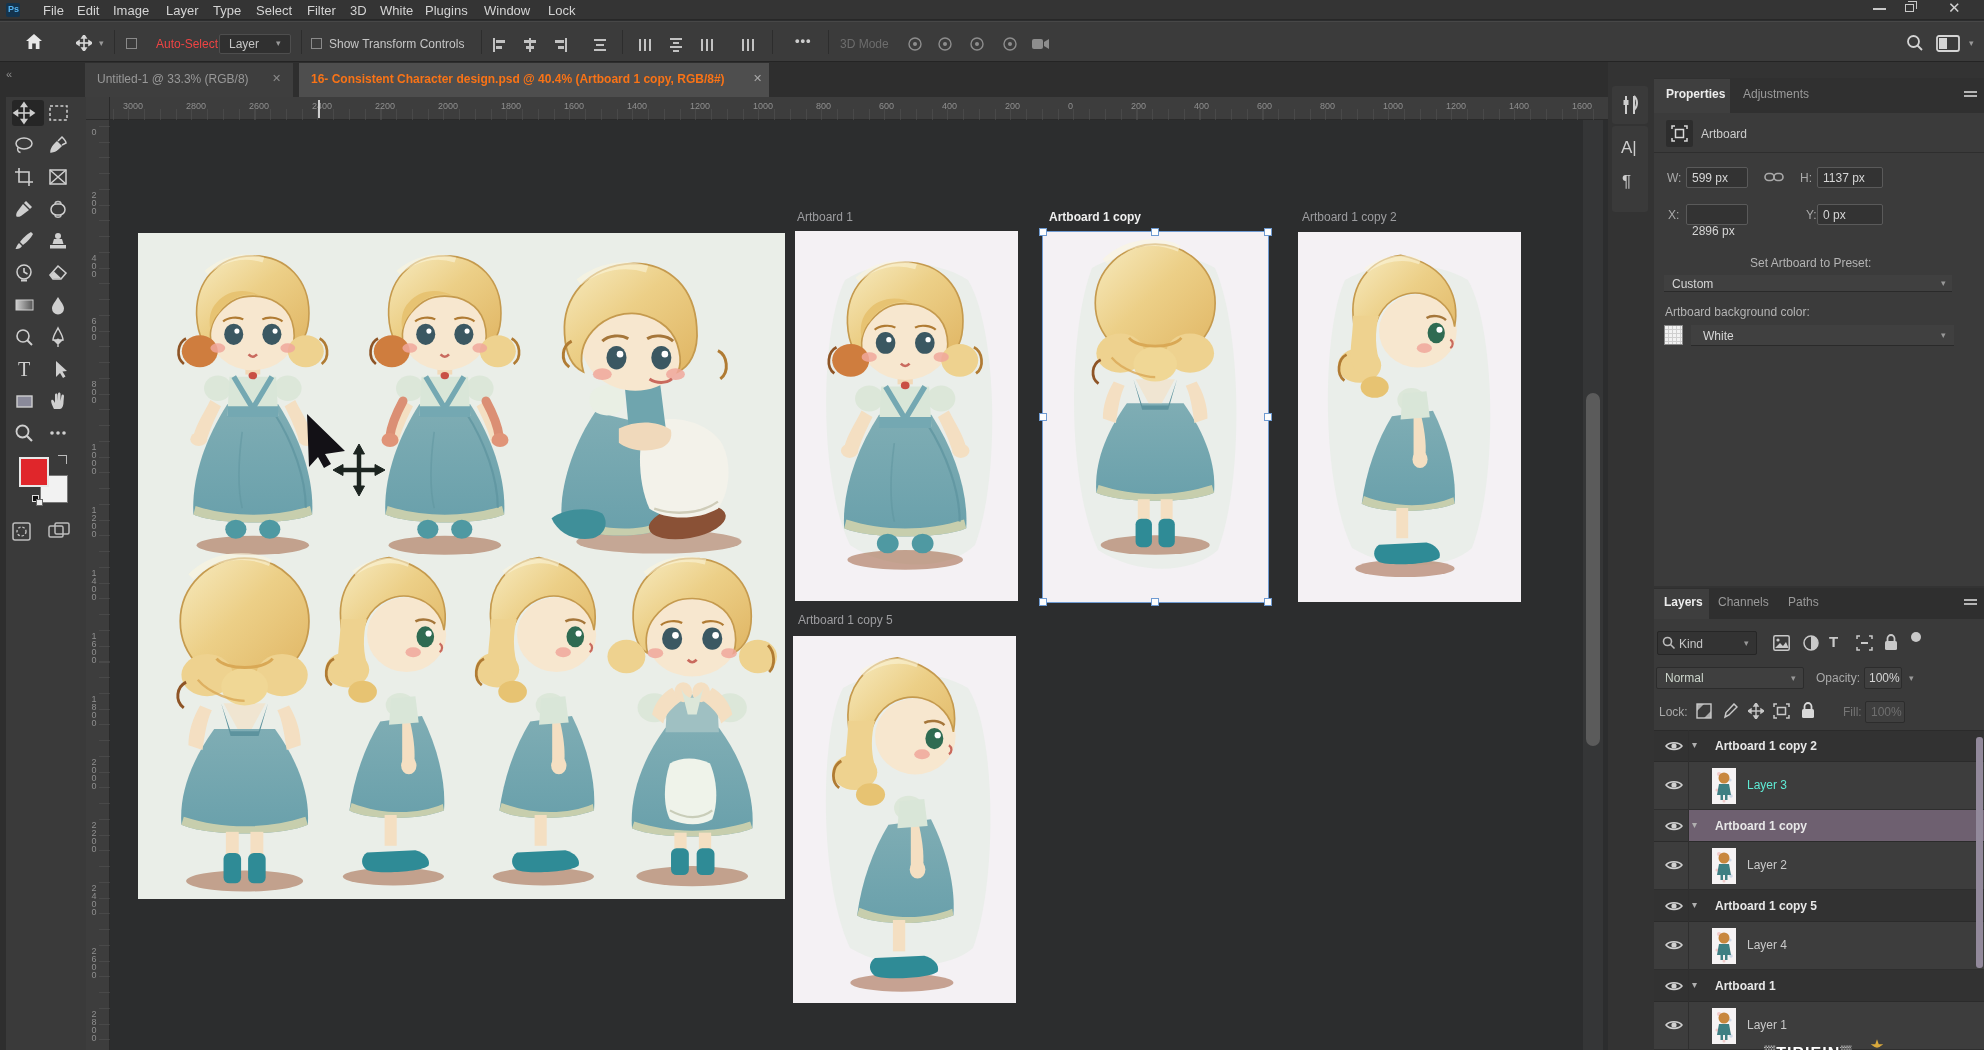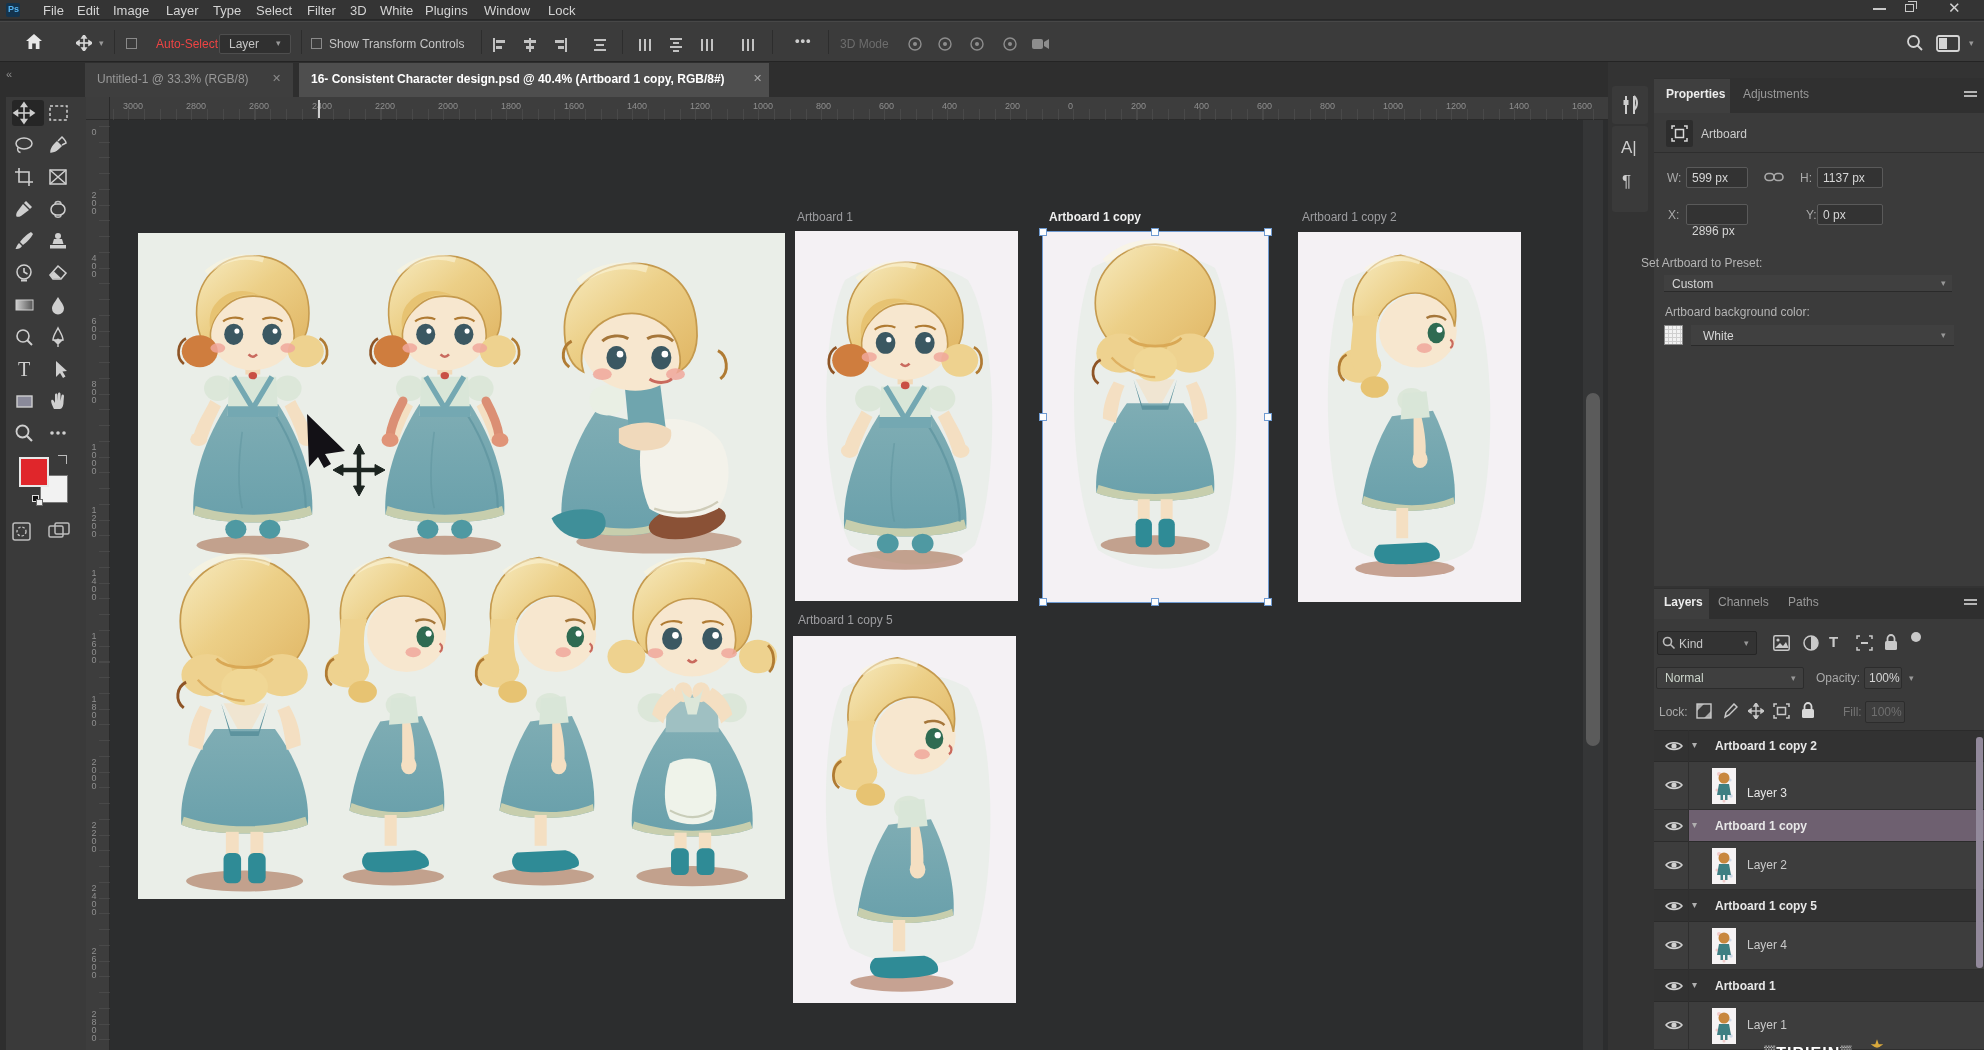--- a/index.html
+++ b/index.html
@@ -144,21 +144,21 @@
       <rect x="1" y="1" width="22" height="15" rx="2" fill="none" stroke="#d5d5d5" stroke-width="1.8"></rect>
       <rect x="3" y="3" width="8" height="11" fill="#d5d5d5"></rect>
     </svg>
 <div class="txt" style="left:1969px;top:38px;font-size:9px;color:#999;">▾</div>
 <div class="abs" style="left:0;top:62px;width:1984px;height:35px;background:#2e2e2e;"></div>
 <div class="txt" style="left:6px;top:68px;font-size:11px;color:#8f8f8f;letter-spacing:-1px;">«</div>
 <div class="abs" style="left:85px;top:63px;width:208px;height:34px;background:#3e3e3e;"></div>
 <div class="txt" style="left:97px;top:72px;font-size:12px;color:#989898;">Untitled-1 @ 33.3% (RGB/8)</div>
 <div class="txt" style="left:272px;top:72px;font-size:11px;color:#8a8a8a;">✕</div>
 <div class="abs" style="left:299px;top:63px;width:470px;height:34px;background:#4e4e4e;"></div>
-<div class="txt" style="left:311px;top:72px;font-size:12px;color:#ffffff;font-weight:bold;">16- Consistent Character design.psd @ 40.4% (Artboard 1 copy, RGB/8#)</div>
+<div class="txt" style="left:311px;top:72px;font-size:12px;color:#f97316;font-weight:bold;">16- Consistent Character design.psd @ 40.4% (Artboard 1 copy, RGB/8#)</div>
 <div class="txt" style="left:753px;top:72px;font-size:11px;color:#a8a8a8;">✕</div>
 <div class="txt" style="left:1630px;top:66px;font-size:11px;color:#8f8f8f;">«</div>
 <div class="txt" style="left:1971px;top:66px;font-size:11px;color:#8f8f8f;">»</div>
 <div class="abs" style="left:86px;top:97px;width:1522px;height:953px;background:#2c2d2e;"></div>
 <div class="abs" style="left:86px;top:97px;width:1522px;height:23px;background:#3d3d3d;border-bottom:1px solid #2a2a2a;"></div>
 <div class="abs" style="left:97px;top:109px;width:1500px;height:11px;background:repeating-linear-gradient(to right,#555 0px,#555 1px,transparent 1px,transparent 15.75px);opacity:.5;"></div>
 <div class="txt" style="left:123px;top:101px;font-size:9px;color:#8f8f8f;">3000</div>
 <div class="txt" style="left:186px;top:101px;font-size:9px;color:#8f8f8f;">2800</div>
 <div class="txt" style="left:249px;top:101px;font-size:9px;color:#8f8f8f;">2600</div>
 <div class="txt" style="left:312px;top:101px;font-size:9px;color:#8f8f8f;">2400</div>
@@ -526,21 +526,21 @@
     </svg>
 <div class="txt" style="left:1800px;top:171px;font-size:12px;color:#a9a9a9;">H:</div>
 <div class="abs" style="left:1817px;top:167px;width:66px;height:21px;background:#333333;border:1px solid #5a5a5a;border-radius:2px;"></div>
 <div class="txt" style="left:1823px;top:171px;font-size:12px;color:#d6d6d6;">1137 px</div>
 <div class="txt" style="left:1668px;top:208px;font-size:12px;color:#a9a9a9;">X:</div>
 <div class="abs" style="left:1686px;top:204px;width:62px;height:21px;background:#333333;border:1px solid #5a5a5a;border-radius:2px;"></div>
 <div class="txt" style="left:1692px;top:224px;font-size:12px;color:#d6d6d6;">2896 px</div>
 <div class="txt" style="left:1806px;top:208px;font-size:12px;color:#a9a9a9;">Y:</div>
 <div class="abs" style="left:1817px;top:204px;width:66px;height:21px;background:#333333;border:1px solid #5a5a5a;border-radius:2px;"></div>
 <div class="txt" style="left:1823px;top:208px;font-size:12px;color:#d6d6d6;">0 px</div>
-<div class="txt" style="left:1641px;top:256px;font-size:12px;color:#b4b4b4;">Set Artboard to Preset:</div>
+<div class="txt" style="left:1750px;top:256px;font-size:12px;color:#b4b4b4;">Set Artboard to Preset:</div>
 <div class="abs" style="left:1664px;top:275px;width:288px;height:17px;background:#404040;border-bottom:1px solid #2a2a2a;"></div>
 <div class="txt" style="left:1672px;top:277px;font-size:12px;color:#d6d6d6;">Custom</div>
 <div class="txt" style="left:1941px;top:278px;font-size:9px;color:#999;">▾</div>
 <div class="txt" style="left:1665px;top:305px;font-size:12px;color:#b4b4b4;">Artboard background color:</div>
 <div class="abs" style="left:1664px;top:325px;width:19px;height:20px;background:#f2f2f2;border:1px solid #888;"></div>
 <div class="abs" style="left:1665px;top:326px;width:17px;height:18px;background:repeating-linear-gradient(to right,transparent 0 3px,#cfcfcf 3px 4px),repeating-linear-gradient(to bottom,transparent 0 3px,#cfcfcf 3px 4px);"></div>
 <div class="abs" style="left:1691px;top:325px;width:263px;height:21px;background:#404040;border-bottom:1px solid #2a2a2a;"></div>
 <div class="txt" style="left:1703px;top:329px;font-size:12px;color:#d6d6d6;">White</div>
 <div class="txt" style="left:1941px;top:330px;font-size:9px;color:#999;">▾</div>
 <div class="abs" style="left:1654px;top:588px;width:330px;height:462px;background:#3a3a3a;"></div>
@@ -633,21 +633,21 @@
       <circle cx="7" cy="6" r="2" fill="#f0c8c8"></circle>
       <circle cx="18" cy="12" r="1.6" fill="#ccd8e8"></circle>
       <circle cx="5" cy="22" r="1.6" fill="#f0c8c8"></circle>
       <circle cx="19" cy="28" r="1.8" fill="#ccd8e8"></circle>
       <circle cx="12" cy="33" r="1.5" fill="#f0c8c8"></circle>
       <circle cx="12" cy="10" r="5.5" fill="#c8873e"></circle>
       <path d="M7 16 L17 16 L19 27 L5 27 Z" fill="#3f7f83"></path>
       <rect x="8.5" y="27" width="2.5" height="5" fill="#3f7f83"></rect>
       <rect x="13" y="27" width="2.5" height="5" fill="#3f7f83"></rect>
     </svg>
-<div class="txt" style="left:1747px;top:778px;font-size:12px;color:#e5e5e5;margin-top:8px;">Layer 3</div>
+<div class="txt" style="left:1747px;top:778px;font-size:12px;color:#5eead4;">Layer 3</div>
 <div class="abs" style="left:1654px;top:810px;width:330px;height:32px;background:#6e6070;border-bottom:1px solid #2b2b2b;"></div>
 <div class="abs" style="left:1654px;top:810px;width:34px;height:32px;background:#3a3a3a;border-bottom:1px solid #2b2b2b;"></div>
 <svg class="abs" style="left:1665px;top:820px;" width="18" height="12" viewBox="0 0 18 12">
       <path d="M1 6 C4 1.5 14 1.5 17 6 C14 10.5 4 10.5 1 6 Z" fill="none" stroke="#d0d0d0" stroke-width="1.5"></path>
       <circle cx="9" cy="6" r="2.6" fill="#d0d0d0"></circle>
     </svg>
 <div class="txt" style="left:1692px;top:819px;font-size:10px;color:#b0b0b0;">▾</div>
 <div class="txt" style="left:1715px;top:819px;font-size:12px;color:#e8e8e8;font-weight:bold;">Artboard 1 copy</div>
 <div class="abs" style="left:1654px;top:842px;width:330px;height:48px;background:#3d3d3d;border-bottom:1px solid #2e2e2e;"></div>
 <svg class="abs" style="left:1665px;top:859px;" width="18" height="12" viewBox="0 0 18 12">

